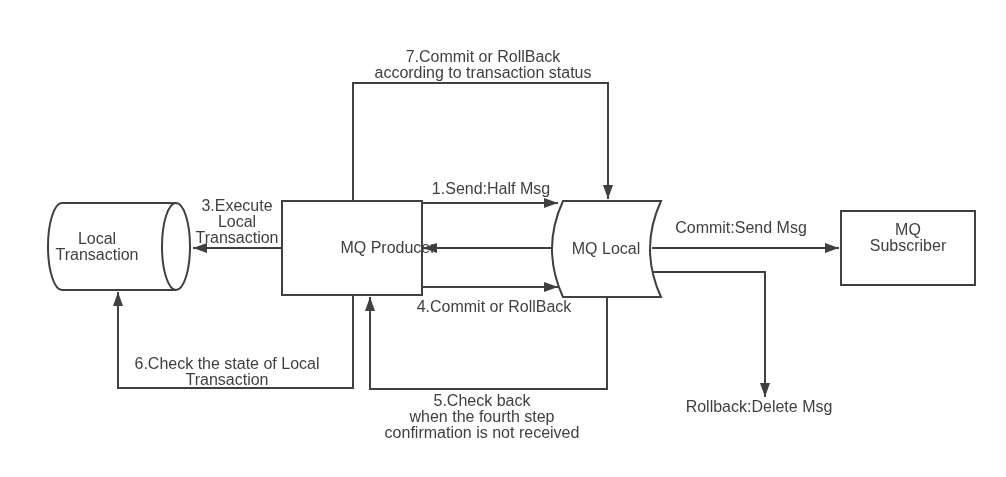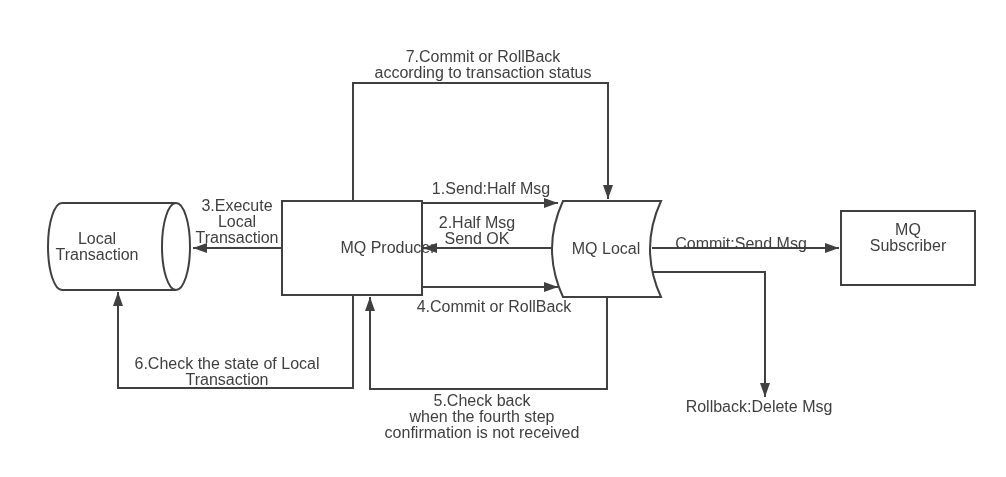--- a/index.html
+++ b/index.html
@@ -12,21 +12,21 @@
   .lbl-producer    { left:352px; top:248px;margin-left:36px; }
   .lbl-server      { left:606px; top:249px; }
   .lbl-subscriber  { left:908px; top:238px; }
   .lbl-e1          { left:491px; top:189px; }
   .lbl-e2          { left:477px; top:231px; }
   .lbl-e3          { left:237px; top:222px; }
   .lbl-e4          { left:494px; top:307px; }
   .lbl-e5          { left:482px; top:417px; }
   .lbl-e6          { left:227px; top:372px; }
   .lbl-e7          { left:483px; top:65px;  }
-  .lbl-commit      { left:741px; top:244px;text-align:right; }
+  .lbl-commit      { left:741px; top:228px;text-align:right; }
   .lbl-rollback    { left:759px; top:407px; }
 </style>
 </head>
 <body>
 
 <div class="canvas">
   <svg width="1006" height="477" viewBox="0 0 1006 477">
     <defs>
       <marker id="arr" viewBox="0 0 14 10" refX="14" refY="5" markerWidth="14" markerHeight="10" markerUnits="userSpaceOnUse" orient="auto">
         <path d="M0,0 L14,5 L0,10 Z" fill="#404040"></path>
@@ -55,22 +55,20 @@
     </g>
   </svg>
 
   <div class="lbl lbl-local">Local
 Transaction</div>
   <div class="lbl lbl-producer">MQ Producer</div>
   <div class="lbl lbl-server">MQ Local</div>
   <div class="lbl lbl-subscriber">MQ Subscriber</div>
 
   <div class="lbl lbl-e1">1.Send:Half Msg</div>
-  <div class="lbl lbl-e2">2.Half Msg
-Send OK</div>
   <div class="lbl lbl-e3">3.Execute
 Local
 Transaction</div>
   <div class="lbl lbl-e4">4.Commit or RollBack</div>
   <div class="lbl lbl-e5">5.Check back
 when the fourth step
 confirmation is not received</div>
   <div class="lbl lbl-e6">6.Check the state of Local
 Transaction</div>
   <div class="lbl lbl-e7">7.Commit or RollBack

